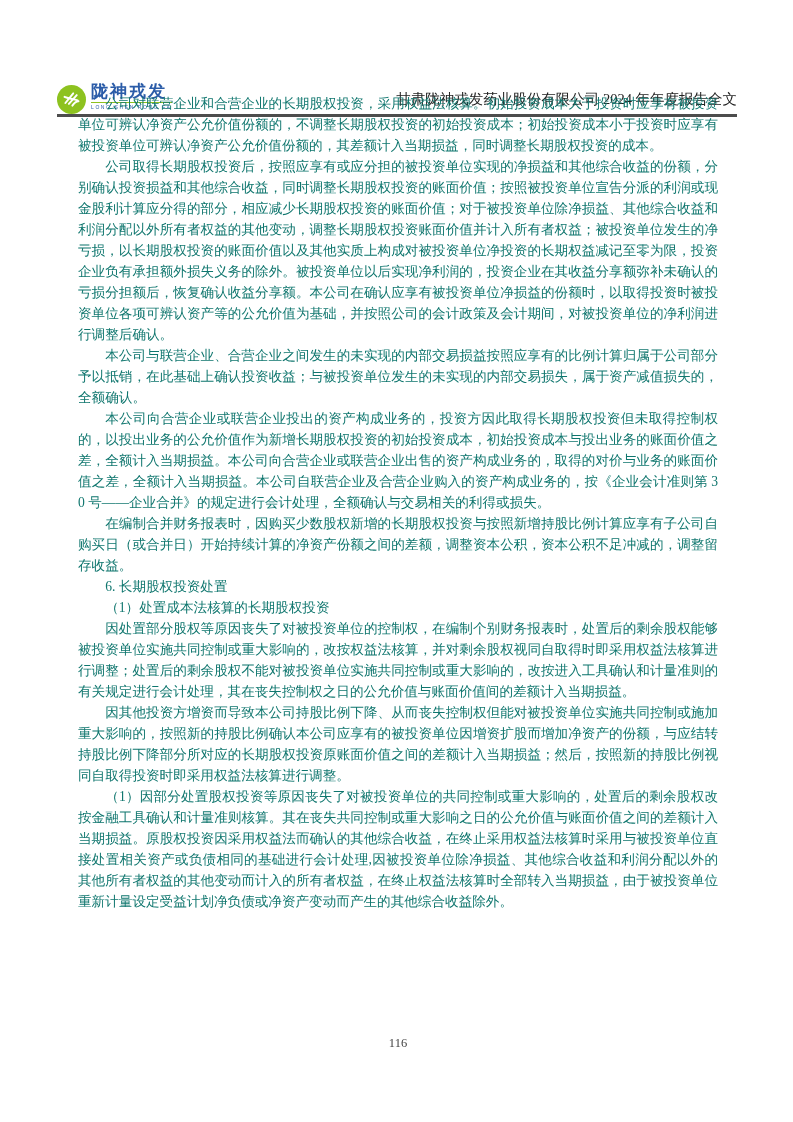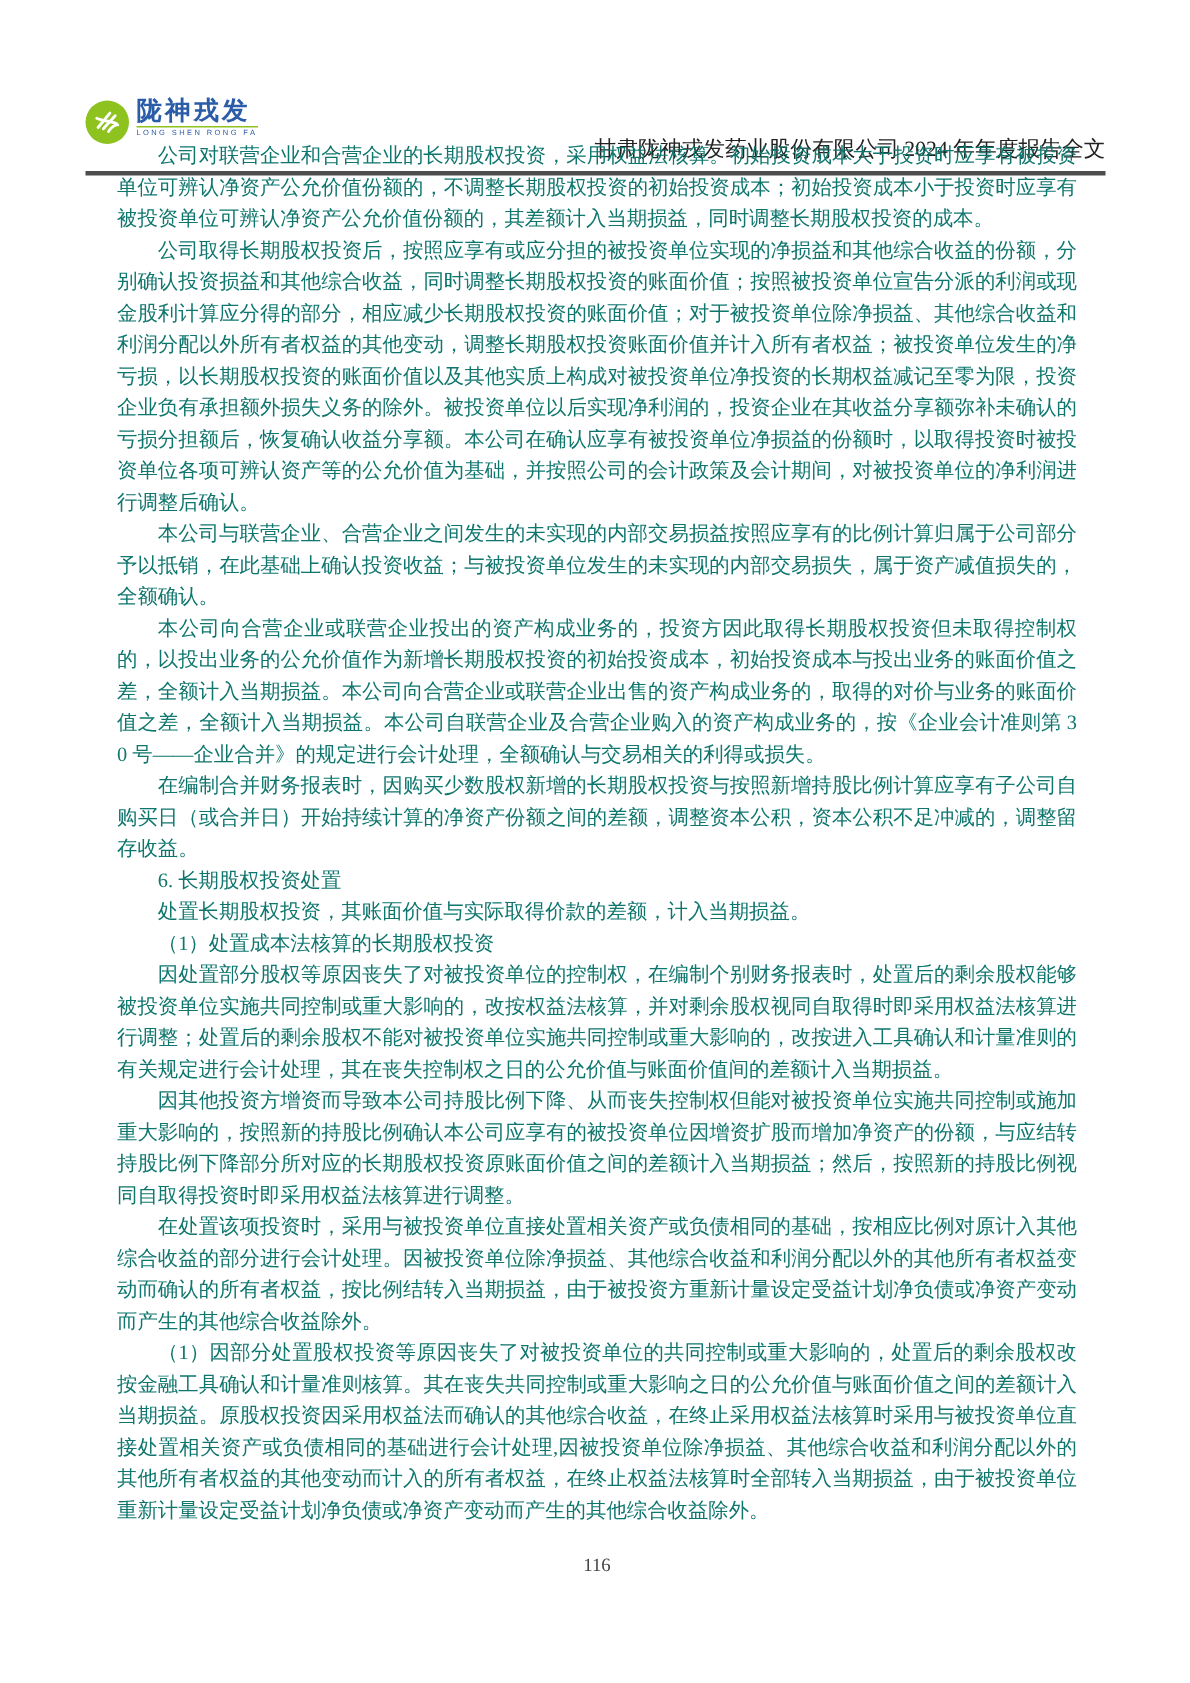--- a/index.html
+++ b/index.html
@@ -12,20 +12,21 @@
     color: #111111;
     overflow: hidden;
   }
   .page-header {
     position: absolute;
     left: 57px;
     right: 56px;
     top: 46px;
     display: flex;
     justify-content: space-between;
+    align-items: flex-end;
     border-bottom: 3px solid #4d4d4d;
     padding-bottom: 3px;
   }
   .logo {
     display: flex;
     align-items: center;
     gap: 5px;
   }
   .logo-circle {
     width: 29px;
@@ -114,23 +115,21 @@
   <div class="report-title">甘肃陇神戎发药业股份有限公司 2024 年年度报告全文</div>
 </header>
 
 <main class="doc-body">
   <p>公司对联营企业和合营企业的长期股权投资，采用权益法核算。初始投资成本大于投资时应享有被投资单位可辨认净资产公允价值份额的，不调整长期股权投资的初始投资成本；初始投资成本小于投资时应享有被投资单位可辨认净资产公允价值份额的，其差额计入当期损益，同时调整长期股权投资的成本。</p>
   <p>公司取得长期股权投资后，按照应享有或应分担的被投资单位实现的净损益和其他综合收益的份额，分别确认投资损益和其他综合收益，同时调整长期股权投资的账面价值；按照被投资单位宣告分派的利润或现金股利计算应分得的部分，相应减少长期股权投资的账面价值；对于被投资单位除净损益、其他综合收益和利润分配以外所有者权益的其他变动，调整长期股权投资账面价值并计入所有者权益；被投资单位发生的净亏损，以长期股权投资的账面价值以及其他实质上构成对被投资单位净投资的长期权益减记至零为限，投资企业负有承担额外损失义务的除外。被投资单位以后实现净利润的，投资企业在其收益分享额弥补未确认的亏损分担额后，恢复确认收益分享额。本公司在确认应享有被投资单位净损益的份额时，以取得投资时被投资单位各项可辨认资产等的公允价值为基础，并按照公司的会计政策及会计期间，对被投资单位的净利润进行调整后确认。</p>
   <p>本公司与联营企业、合营企业之间发生的未实现的内部交易损益按照应享有的比例计算归属于公司部分予以抵销，在此基础上确认投资收益；与被投资单位发生的未实现的内部交易损失，属于资产减值损失的，全额确认。</p>
   <p>本公司向合营企业或联营企业投出的资产构成业务的，投资方因此取得长期股权投资但未取得控制权的，以投出业务的公允价值作为新增长期股权投资的初始投资成本，初始投资成本与投出业务的账面价值之差，全额计入当期损益。本公司向合营企业或联营企业出售的资产构成业务的，取得的对价与业务的账面价值之差，全额计入当期损益。本公司自联营企业及合营企业购入的资产构成业务的，按《企业会计准则第 30 号——企业合并》的规定进行会计处理，全额确认与交易相关的利得或损失。</p>
   <p>在编制合并财务报表时，因购买少数股权新增的长期股权投资与按照新增持股比例计算应享有子公司自购买日（或合并日）开始持续计算的净资产份额之间的差额，调整资本公积，资本公积不足冲减的，调整留存收益。</p>
   <p>6. 长期股权投资处置</p>
-  <p>处置长期股权投资，其账面价值与实际取得价款的差额，计入当期损益。</p>
   <p>（1）处置成本法核算的长期股权投资</p>
   <p>因处置部分股权等原因丧失了对被投资单位的控制权，在编制个别财务报表时，处置后的剩余股权能够被投资单位实施共同控制或重大影响的，改按权益法核算，并对剩余股权视同自取得时即采用权益法核算进行调整；处置后的剩余股权不能对被投资单位实施共同控制或重大影响的，改按进入工具确认和计量准则的有关规定进行会计处理，其在丧失控制权之日的公允价值与账面价值间的差额计入当期损益。</p>
   <p>因其他投资方增资而导致本公司持股比例下降、从而丧失控制权但能对被投资单位实施共同控制或施加重大影响的，按照新的持股比例确认本公司应享有的被投资单位因增资扩股而增加净资产的份额，与应结转持股比例下降部分所对应的长期股权投资原账面价值之间的差额计入当期损益；然后，按照新的持股比例视同自取得投资时即采用权益法核算进行调整。</p>
-  <p>在处置该项投资时，采用与被投资单位直接处置相关资产或负债相同的基础，按相应比例对原计入其他综合收益的部分进行会计处理。因被投资单位除净损益、其他综合收益和利润分配以外的其他所有者权益变动而确认的所有者权益，按比例结转入当期损益，由于被投资方重新计量设定受益计划净负债或净资产变动而产生的其他综合收益除外。</p>
   <p>（1）因部分处置股权投资等原因丧失了对被投资单位的共同控制或重大影响的，处置后的剩余股权改按金融工具确认和计量准则核算。其在丧失共同控制或重大影响之日的公允价值与账面价值之间的差额计入当期损益。原股权投资因采用权益法而确认的其他综合收益，在终止采用权益法核算时采用与被投资单位直接处置相关资产或负债相同的基础进行会计处理,因被投资单位除净损益、其他综合收益和利润分配以外的其他所有者权益的其他变动而计入的所有者权益，在终止权益法核算时全部转入当期损益，由于被投资单位重新计量设定受益计划净负债或净资产变动而产生的其他综合收益除外。</p>
 </main>
 
 <footer class="page-footer">
   <span>116</span>
 </footer>
 
 </body></html>

